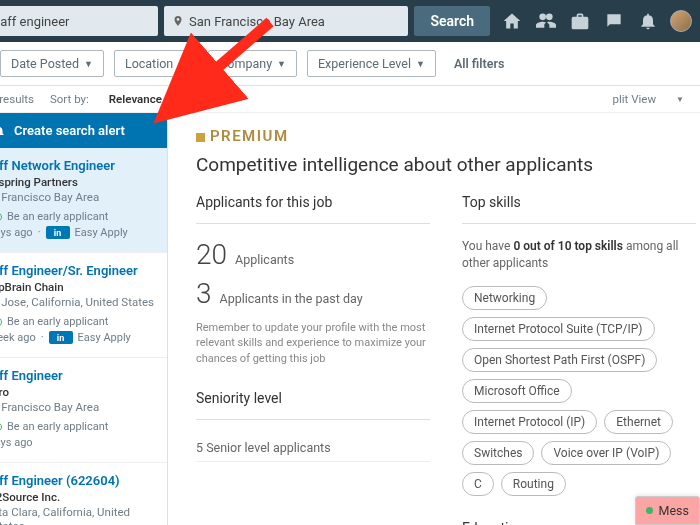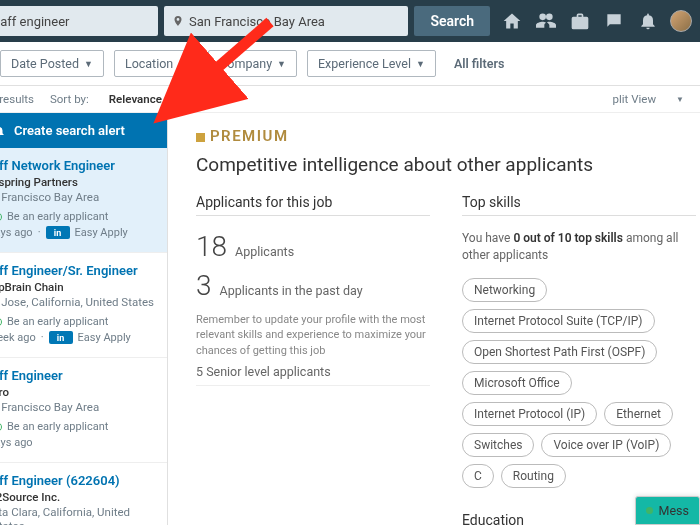--- a/index.html
+++ b/index.html
@@ -30,33 +30,33 @@
 .jloc{margin-bottom:6px}
 .jmeta{display:flex;align-items:center;gap:5px;margin-bottom:3px;font-size:11px}
 .dot-g{width:10px;height:10px;border-radius:50%;border:1.5px solid #40b566;display:inline-block}
 .in-badge{background:#0077b5;color:#fff;width:24px;height:13px;font-size:9px;font-weight:700;display:inline-flex;align-items:center;justify-content:center;border-radius:2px}
 .content{flex:1;padding:14px 4px 0 28px;overflow:hidden;position:relative}
 .prem{color:#b08b3e;font-size:15px;letter-spacing:1.5px;font-weight:600;margin-bottom:8px}
 .prem::before{content:"";display:inline-block;width:9px;height:9px;background:#cda23e;margin-right:5px;vertical-align:middle}
 .h1{font-size:19px;color:#333;font-weight:400;margin-bottom:18px}
 .cols{display:flex;gap:32px}
 .col{flex:1}
-.sect-h{font-size:14px;color:#333;font-weight:400;padding-bottom:5px;border-bottom:1px solid #ddd;margin-bottom:14px}
+.sect-h{font-size:14px;color:#333;font-weight:400;padding-bottom:13px;border-bottom:1px solid #ddd;margin-bottom:14px}
 .bignum{display:flex;align-items:baseline;gap:8px;margin-bottom:6px}
 .bignum .n{font-size:28px;color:#444;font-weight:300}
 .bignum .lbl{font-size:12.5px;color:#666}
 .hint{font-size:11px;color:#888;line-height:1.4;margin-top:10px}
 .skilltext{font-size:12px;color:#666;margin-bottom:14px;line-height:1.4}
 .skilltext b{color:#333;font-weight:600}
 .pills{display:flex;flex-wrap:wrap;gap:7px}
 .pill{border:1px solid #bbb;border-radius:14px;padding:4px 11px;font-size:12px;color:#555;white-space:nowrap}
 .sect-h.mt{margin-top:24px}
 .senrow{font-size:12.5px;color:#666;padding:6px 0;border-bottom:1px solid #eee}
 .arrow{position:absolute;top:14px;left:95px;pointer-events:none;z-index:50}
-.msg{position:absolute;bottom:0;right:0;background:#14b8a6;border:1px solid #ccc;border-radius:3px 3px 0 0;padding:6px 10px;font-size:12.5px;color:#333;display:flex;align-items:center;gap:6px;box-shadow:0 -1px 4px rgba(0,0,0,.1)}
+.msg{position:absolute;bottom:0;right:0;background:#fca5a5;border:1px solid #ccc;border-radius:3px 3px 0 0;padding:6px 10px;font-size:12.5px;color:#333;display:flex;align-items:center;gap:6px;box-shadow:0 -1px 4px rgba(0,0,0,.1)}
 .msg .d{width:7px;height:7px;border-radius:50%;background:#40b566}
 </style>
 </head>
 <body>
 
 <svg class="arrow" width="190" height="120" viewBox="0 0 190 120">
   <defs>
       <marker id="ah" markerWidth="8" markerHeight="8" refX="6" refY="4" orient="auto">
         <polygon points="0 0, 8 4, 0 8" fill="#ff2a1a"></polygon>
       </marker>
@@ -175,28 +175,29 @@
       </div>
   </div>
 
   <div class="content">
     <div class="prem">PREMIUM</div>
     <div class="h1">Competitive intelligence about other applicants</div>
     <div class="cols">
       <div class="col">
         <div class="sect-h">Applicants for this job</div>
         <div class="bignum">
-            <span class="n">18</span>
+            <span class="n">20</span>
             <span class="lbl">Applicants</span>
           </div>
         <div class="bignum">
             <span class="n">3</span>
             <span class="lbl">Applicants in the past day</span>
           </div>
         <div class="hint">Remember to update your profile with the most relevant skills and experience to maximize your chances of getting this job</div>
+        <div class="sect-h mt">Seniority level</div>
         <div class="senrow">5 Senior level applicants</div>
       </div>
       <div class="col">
         <div class="sect-h">Top skills</div>
         <div class="skilltext"><span>You have </span><b>0 out of 10 top skills</b><span> among all other applicants</span></div>
         <div class="pills" id="pills-mount">
             <div class="pill">Networking</div>
             <div class="pill">Internet Protocol Suite (TCP/IP)</div>
             <div class="pill">Open Shortest Path First (OSPF)</div>
             <div class="pill">Microsoft Office</div>

